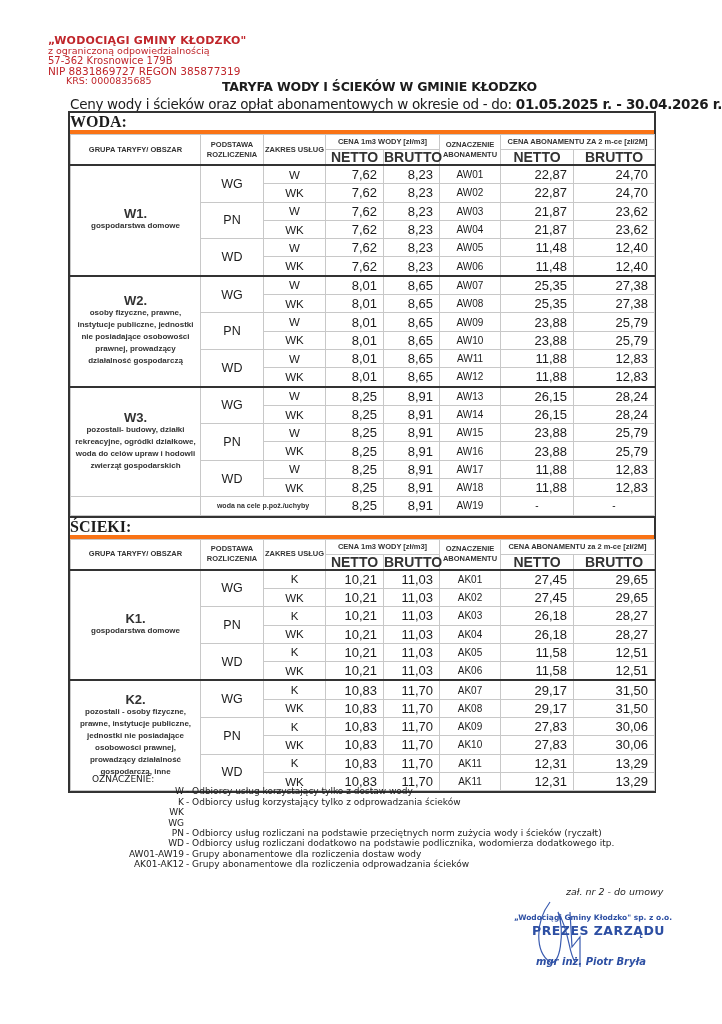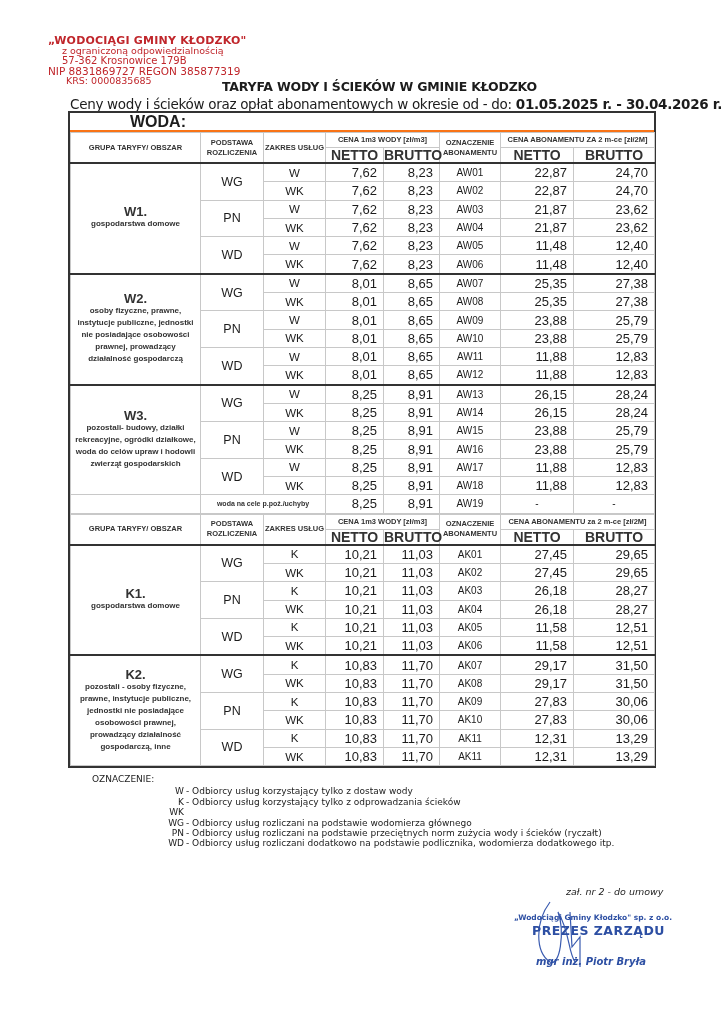--- a/index.html
+++ b/index.html
@@ -1,28 +1,28 @@
 <!DOCTYPE html>
 <html><head>
 <meta charset="utf-8">
 <style>
   html, body { margin:0; padding:0; background:#ffffff; }
   body { width:722px; height:1024px; position:relative; overflow:hidden;
          font-family:"Liberation Sans", sans-serif; color:#1c1c1c; }
   .stamp { position:absolute; left:48px; top:36px; color:#c0262b; font-family:"DejaVu Sans", sans-serif; line-height:10px; }
   .stamp .l1 { font-size:11px; font-weight:bold; letter-spacing:0.2px; }
-  .stamp .l2, .stamp .l3, .stamp .l4, .stamp .l5 { font-size:9.5px; margin-left:14px; }
+  .stamp .l2, .stamp .l3, .stamp .l4, .stamp .l5 { font-size:9.5px; margin-left:0; }
   .stamp .l3 { font-size:10px; }
   .stamp .l4 { font-size:10.5px; margin-left:0; }
   .stamp .l5 { margin-left:18px; }
   .title { position:absolute; left:222px; top:79px; font-size:12.5px; font-weight:bold; font-family:"DejaVu Sans", sans-serif; letter-spacing:-0.2px; }
   .subtitle { position:absolute; left:70px; top:96px; font-size:13.5px; font-family:"DejaVu Sans", sans-serif; letter-spacing:-0.3px; white-space:nowrap; }
   .subtitle b { font-weight:bold; }
   .frame { position:absolute; left:68px; top:111px; width:588px; border:2px solid #333; box-sizing:border-box; }
-  .section-title { height:17px; border-bottom:2px solid #f97316; font-size:16px; font-weight:bold; padding-left:60px; line-height:17px; font-family:Liberation Sans, sans-serif; }
+  .section-title { height:17px; border-bottom:4px solid #f97316; font-size:16px; font-weight:bold; line-height:17px; font-family:Liberation Serif, serif; }
   table { border-collapse:collapse; width:100%; table-layout:fixed; }
   td, th { border:1px solid #c8c8c8; padding:0; text-align:center; font-weight:normal; }
   th { font-size:7.5px; font-weight:bold; color:#333; line-height:10px; }
   th.big { font-size:14px; }
   td.num { text-align:right; padding-right:6px; font-size:13px; }
   td.code { font-size:10px; }
   td.svc { font-size:11.5px; }
   td.basis { font-size:12.5px; }
   td.group { font-size:8px; font-weight:bold; line-height:12px; color:#333; }
   td.group .gname { font-size:13px; }
@@ -255,20 +255,21 @@
           <td></td>
           <td class="special" colspan="2">woda na cele p.poż./uchyby</td>
           <td class="num">8,25</td>
           <td class="num">8,91</td>
           <td class="code">AW19</td>
           <td class="code">-</td>
           <td class="code">-</td>
         </tr>
       </tbody>
   </table>
+  <div class="section-title" style="border-top:2px solid #333;">ŚCIEKI:</div>
   <table>
     <colgroup>
         <col style="width:130px">
         <col style="width:63px">
         <col style="width:62px">
         <col style="width:58px">
         <col style="width:56px">
         <col style="width:61px">
         <col style="width:73px">
         <col style="width:81px">
@@ -413,29 +414,36 @@
       </div>
       <div class="row">
         <span class="k">K</span>
         <span>- Odbiorcy usług korzystający tylko z odprowadzania ścieków</span>
       </div>
       <div class="row">
         <span class="k">WK</span>
       </div>
       <div class="row">
         <span class="k">WG</span>
-        <span>- Odbiorcy usług rozliczani na podstawie wodomierza głównego</span>
       </div>
       <div class="row">
         <span class="k">PN</span>
         <span>- Odbiorcy usług rozliczani na podstawie przeciętnych norm zużycia wody i ścieków (ryczałt)</span>
       </div>
       <div class="row">
         <span class="k">WD</span>
         <span>- Odbiorcy usług rozliczani dodatkowo na podstawie podlicznika, wodomierza dodatkowego itp.</span>
+      </div>
+      <div class="row">
+        <span class="k">AW01-AW19</span>
+        <span>- Grupy abonamentowe dla rozliczenia dostaw wody</span>
+      </div>
+      <div class="row">
+        <span class="k">AK01-AK12</span>
+        <span>- Grupy abonamentowe dla rozliczenia odprowadzania ścieków</span>
       </div>
     </div>
 </div>
 
 <div class="sig">
   <div class="att">zał. nr 2 - do umowy</div>
   <svg width="60" height="80" viewBox="0 0 60 80">
     <path d="M20 10 C 5 30, 5 60, 20 70 C 30 75, 35 40, 28 20 C 40 40, 38 60, 45 70 M 40 20 L 42 55 L 50 45 L 50 75" stroke="#3a5bb0" stroke-width="1.2" fill="none"></path>
   </svg>
   <div class="co">„Wodociągi Gminy Kłodzko" sp. z o.o.</div>

